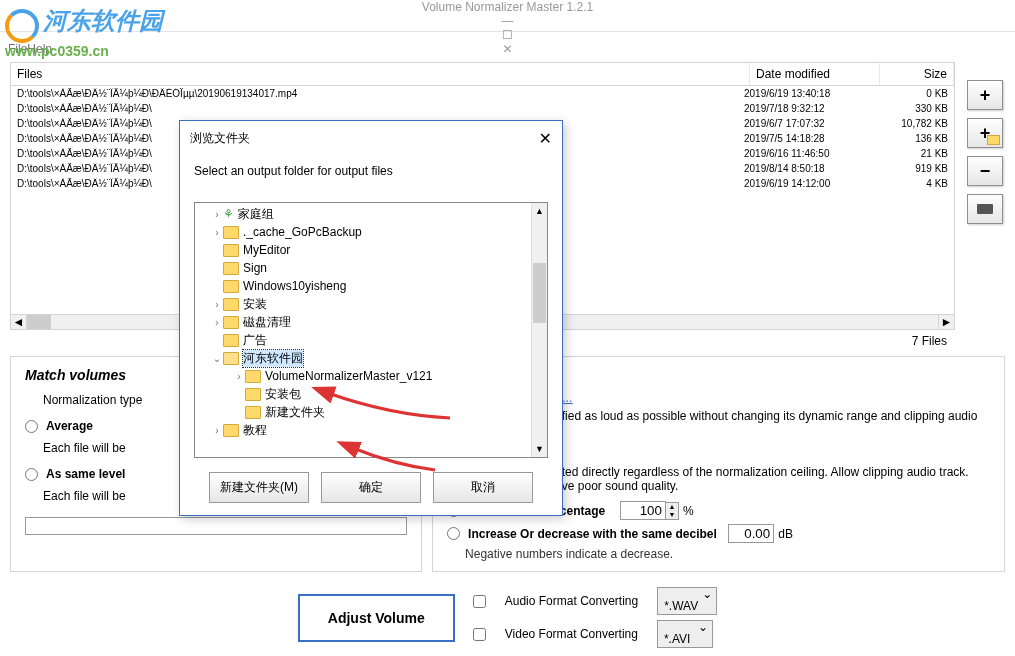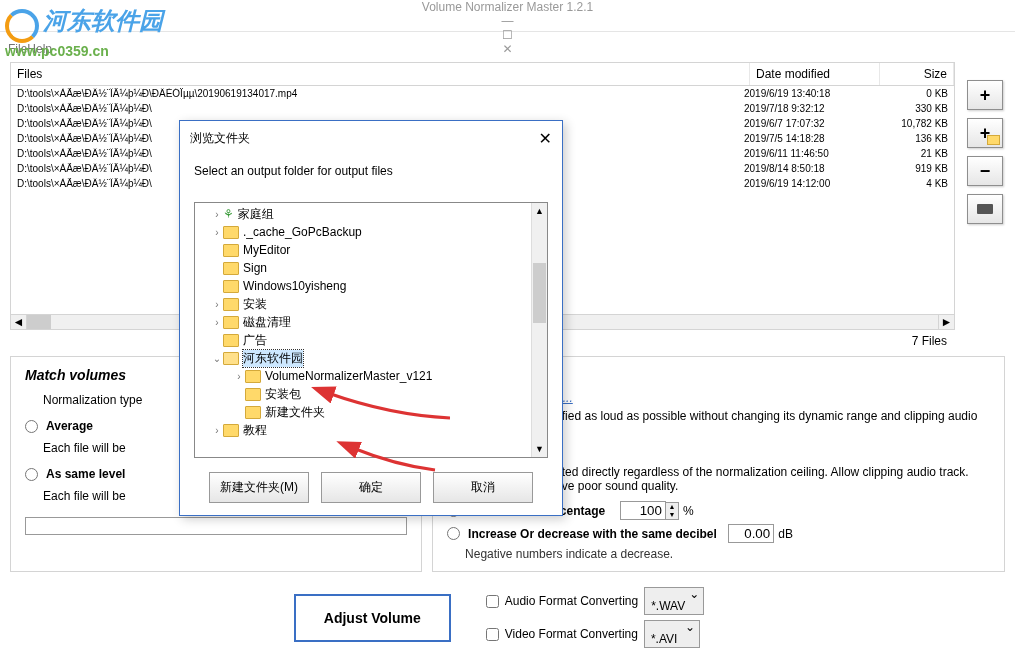--- a/index.html
+++ b/index.html
@@ -54,21 +54,21 @@
 .section-sub { font-weight: bold; font-style: italic; margin: 10px 0 4px; }
 .details-link { color: #3a6fc4; font-style: italic; text-decoration: underline; margin-left: 10px; }
 .inline-input { width: 46px; border: 1px solid #999; padding: 1px 3px; text-align: right; }
 .spin { display: inline-flex; align-items: center; }
 .spin .updown { display: inline-flex; flex-direction: column; border: 1px solid #999; margin-left: -1px; }
 .spin .updown span { width: 12px; height: 8px; font-size: 7px; line-height: 7px; text-align: center; background: #eee; }
 .hint { margin-left: 18px; font-size: 12px; color: #333; margin-top: 2px; }
 
 .bottom-row { display: flex; align-items: center; gap: 18px; margin-top: 10px; justify-content: center; }
 .adjust-btn { border: 2px solid #3a6fc4; padding: 14px 28px; font-weight: bold; font-size: 14px; background: #fff; }
-.chk-row { display: flex; align-items: center; gap: 6px; font-size: 12px; margin: 5px 17px; }
+.chk-row { display: flex; align-items: center; gap: 19px; font-size: 12px; margin: 5px 0; }
 .combo { border: 1px solid #999; background: #eee; padding: 11px 18px 1px 6px; position: relative; min-width: 56px; }
 .combo::after { content: "⌄"; position: absolute; right: 4px; top: -1px; }
 
 
 .dialog { position: absolute; left: 179px; top: 120px; width: 384px; background: #fff; border: 1px solid #3a6fc4; box-shadow: 3px 3px 10px rgba(0,0,0,0.2); z-index: 500; }
 .dialog-title { display: flex; align-items: center; padding: 8px 10px; font-size: 12px; }
 .dialog-title .t { flex: 1; }
 .dialog-title .x { font-size: 16px; cursor: pointer; }
 .dialog-body { padding: 8px 14px 12px; }
 .dialog-msg { font-size: 12px; margin-bottom: 24px; }
@@ -134,21 +134,21 @@
             <div class="c-date">2019/6/7 17:07:32</div>
             <div class="c-size">10,782 KB</div>
           </div>
           <div class="file-row">
             <div class="c-path">D:\tools\×ÀÃæ\ÐÂ½¨ÎÄ¼þ¼Ð\</div>
             <div class="c-date">2019/7/5 14:18:28</div>
             <div class="c-size">136 KB</div>
           </div>
           <div class="file-row">
             <div class="c-path">D:\tools\×ÀÃæ\ÐÂ½¨ÎÄ¼þ¼Ð\</div>
-            <div class="c-date">2019/6/11 11:46:50</div>
+            <div class="c-date">2019/6/16 11:46:50</div>
             <div class="c-size">21 KB</div>
           </div>
           <div class="file-row">
             <div class="c-path">D:\tools\×ÀÃæ\ÐÂ½¨ÎÄ¼þ¼Ð\</div>
             <div class="c-date">2019/8/14 8:50:18</div>
             <div class="c-size">919 KB</div>
           </div>
           <div class="file-row">
             <div class="c-path">D:\tools\×ÀÃæ\ÐÂ½¨ÎÄ¼þ¼Ð\</div>
             <div class="c-date">2019/6/19 14:12:00</div>

